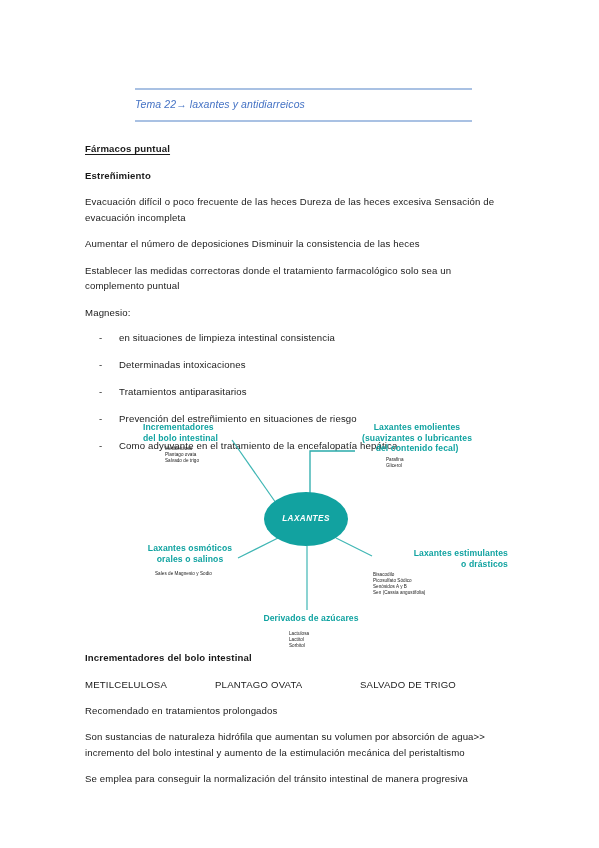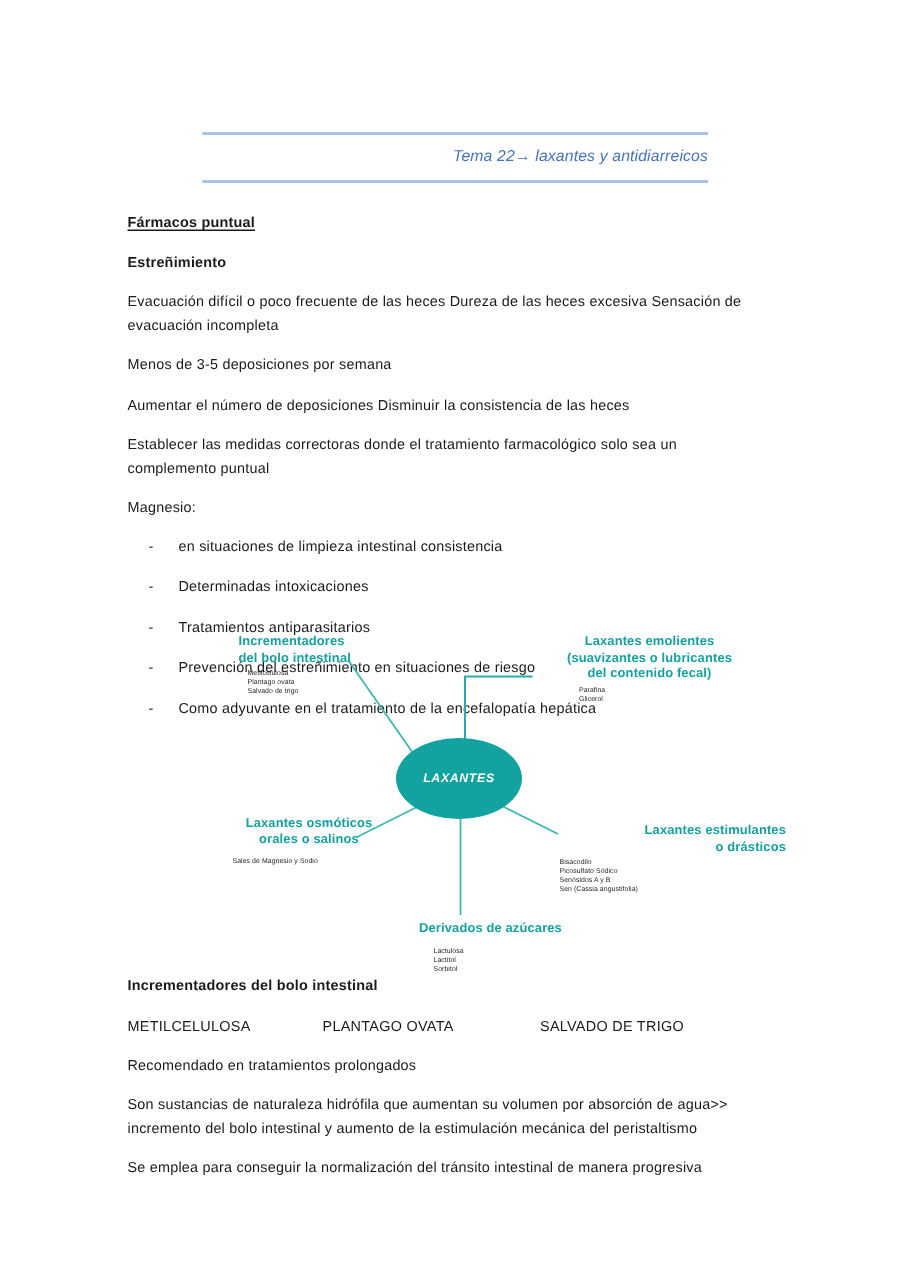--- a/index.html
+++ b/index.html
@@ -30,21 +30,21 @@
     left: 135px;
     top: 88px;
     width: 337px;
   }
   .hrule {
     height: 2px;
     background: #a9c1e3;
     width: 100%;
   }
   .header-title {
-    text-align: right;
+    text-align: left;
     font-style: italic;
     color: #4472c4;
     font-size: 10.5px;
     letter-spacing: 0.1px;
     padding: 9px 0 10px 0;
     line-height: 1;
   }
 
   
   .content {
@@ -105,21 +105,20 @@
     left: 0;
     top: 0;
   }
   .dlabel {
     position: absolute;
     color: #11a3a1;
     font-weight: bold;
     font-size: 8.6px;
     line-height: 10.5px;
     letter-spacing: 0.1px;
-    margin-left: 16px;
   }
   .dsub {
     position: absolute;
     color: #1b1b1b;
     font-size: 4.6px;
     line-height: 6.1px;
     letter-spacing: 0.05px;
   }
   .ellipse-text {
     position: absolute;
@@ -174,21 +173,20 @@
   <div class="header">
     <div class="hrule"></div>
     <div class="header-title">Tema 22→ laxantes y antidiarreicos</div>
     <div class="hrule"></div>
   </div>
 
   <div class="content">
     <p class="p bold-underline">Fármacos puntual</p>
     <p class="p bold">Estreñimiento</p>
     <p class="p">Evacuación difícil o poco frecuente de las heces Dureza de las heces excesiva Sensación de evacuación incompleta</p>
-    <p class="p">Menos de 3-5 deposiciones por semana</p>
     <p class="p">Aumentar el número de deposiciones Disminuir la consistencia de las heces</p>
     <p class="p">Establecer las medidas correctoras donde el tratamiento farmacológico solo sea un complemento puntual</p>
     <p class="p tight">Magnesio:</p>
 
     <ul class="bullets">
       <li class="bullet">
         <span class="dash">-</span>
         <span>en situaciones de limpieza intestinal consistencia</span>
       </li>
       <li class="bullet">

